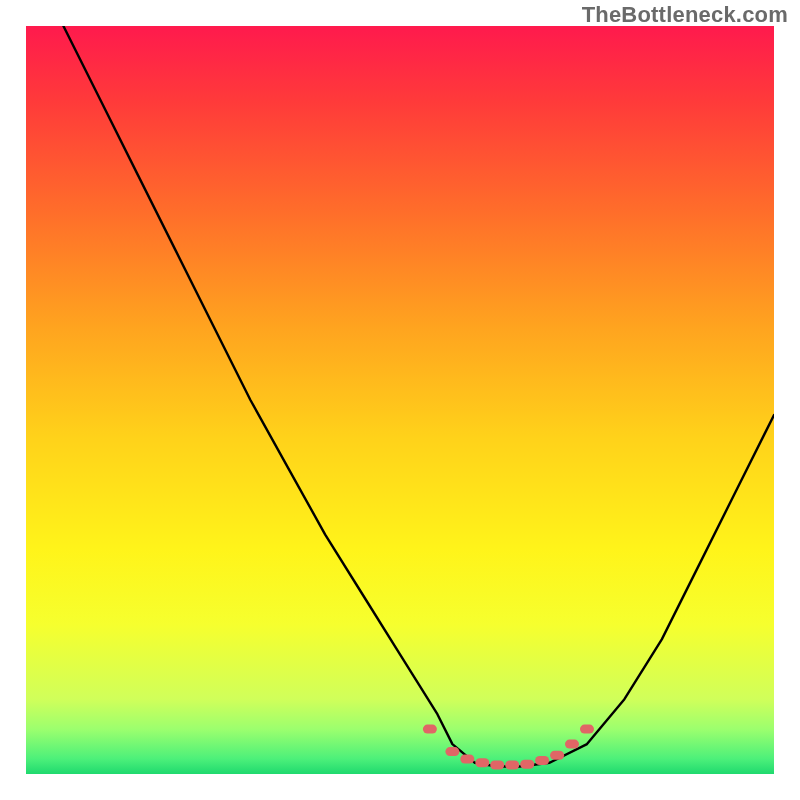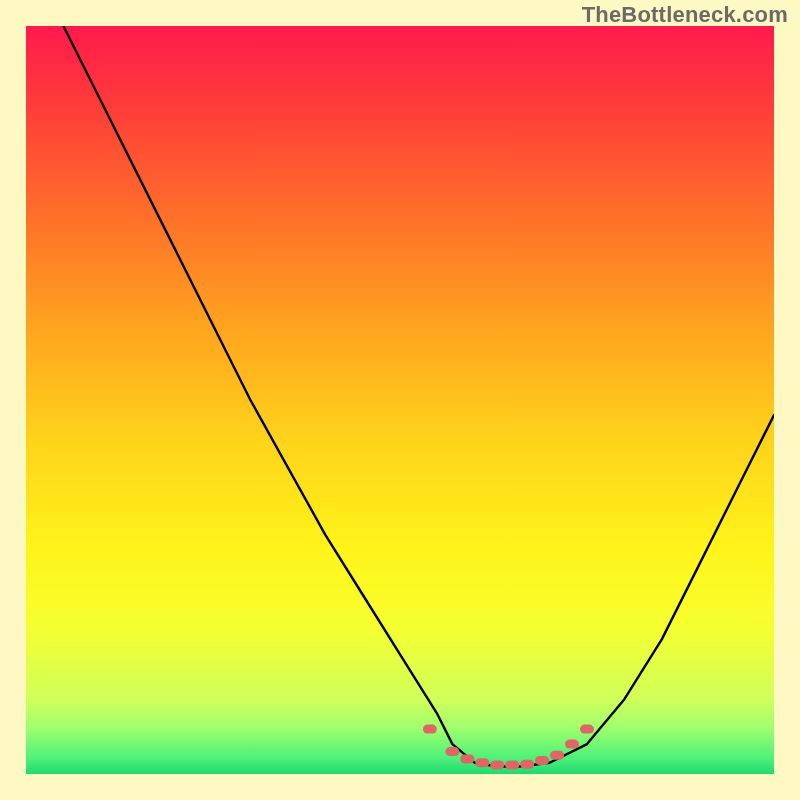--- a/index.html
+++ b/index.html
@@ -9,21 +9,21 @@
     height: 800px;
     background: #000;
     overflow: hidden;
   }
   .frame {
     position: absolute;
     left: 0;
     top: 0;
     width: 800px;
     height: 800px;
-    background: #fef9c3;
+    background: #ffffff;
   }
   .plot {
     position: absolute;
     left: 26px;
     top: 26px;
     width: 748px;
     height: 748px;
     overflow: hidden;
   }
   .watermark {

